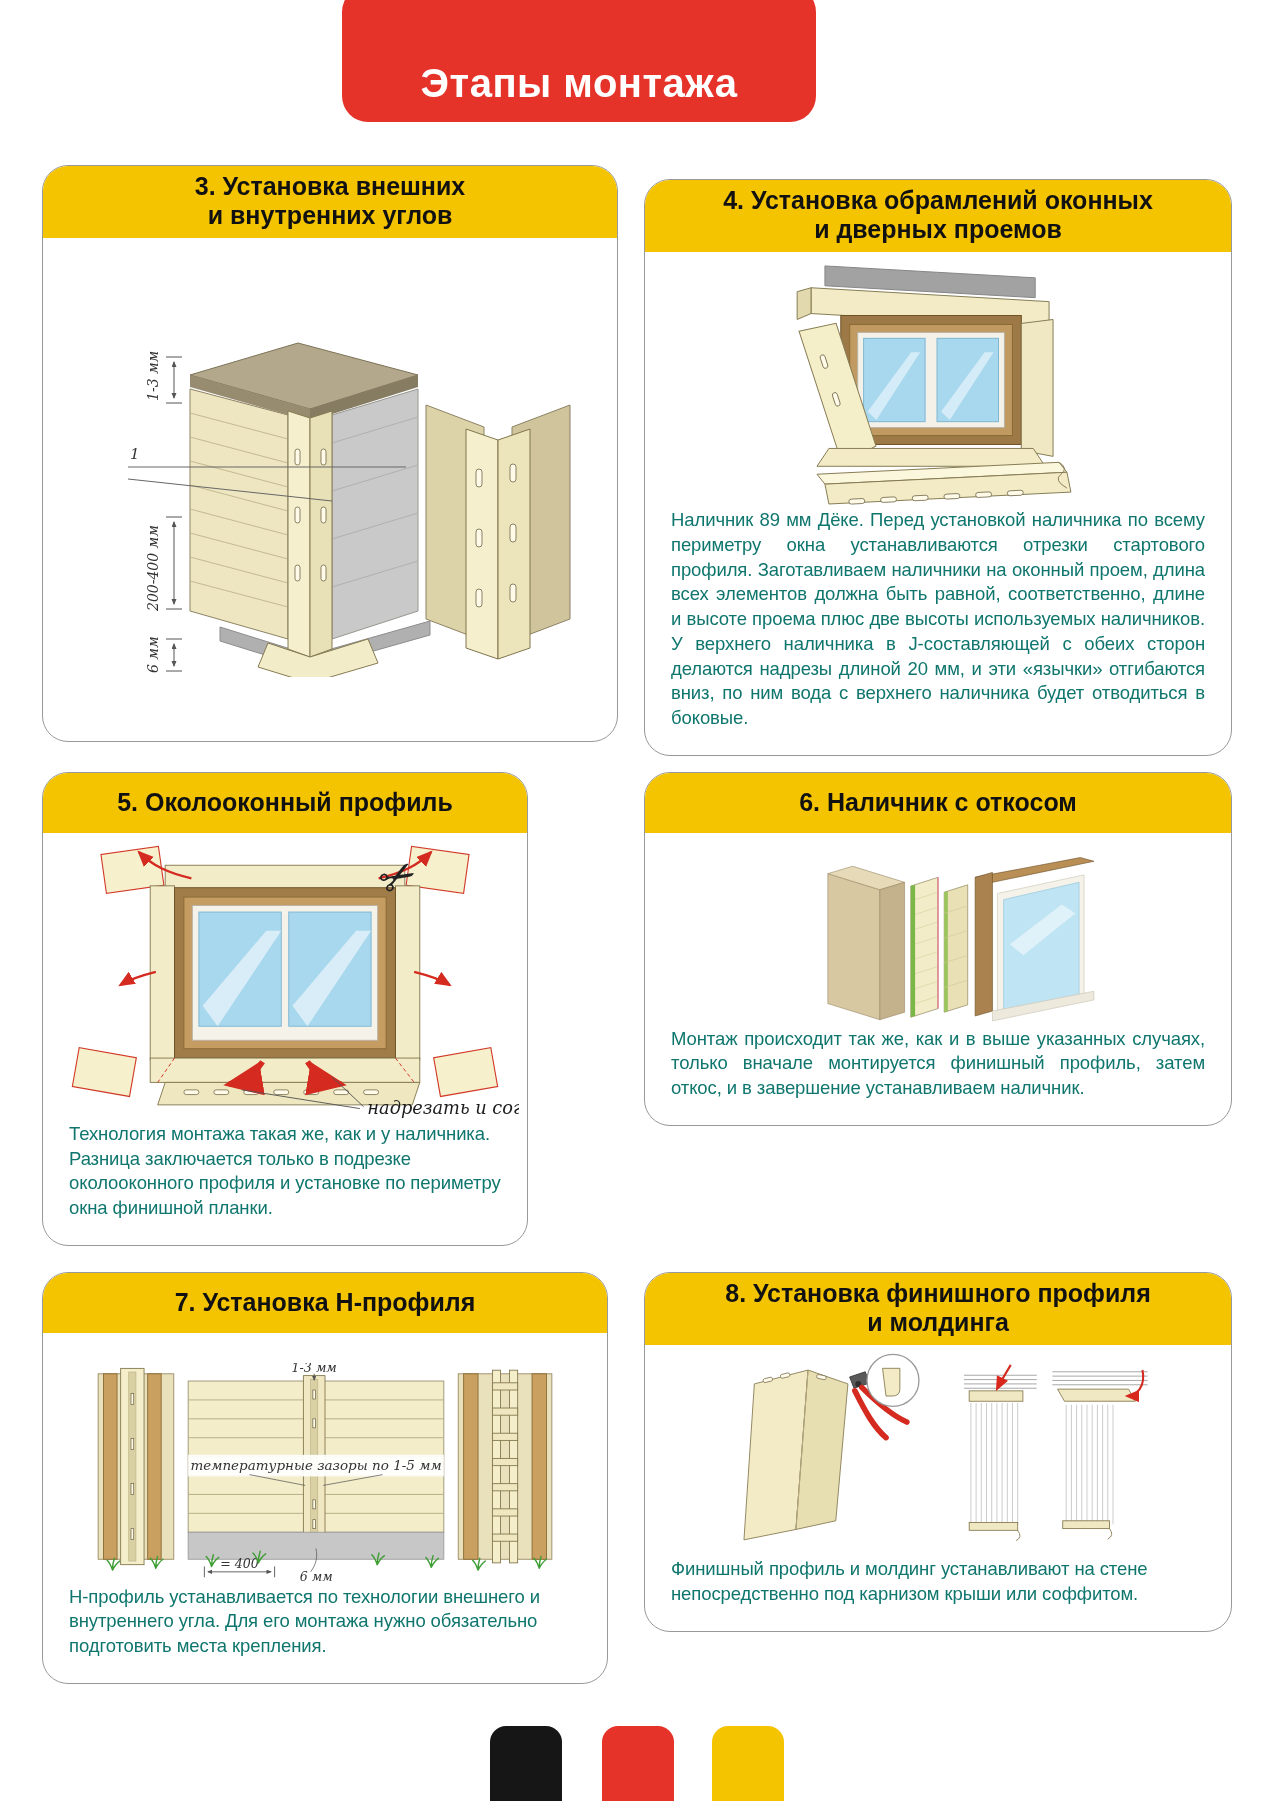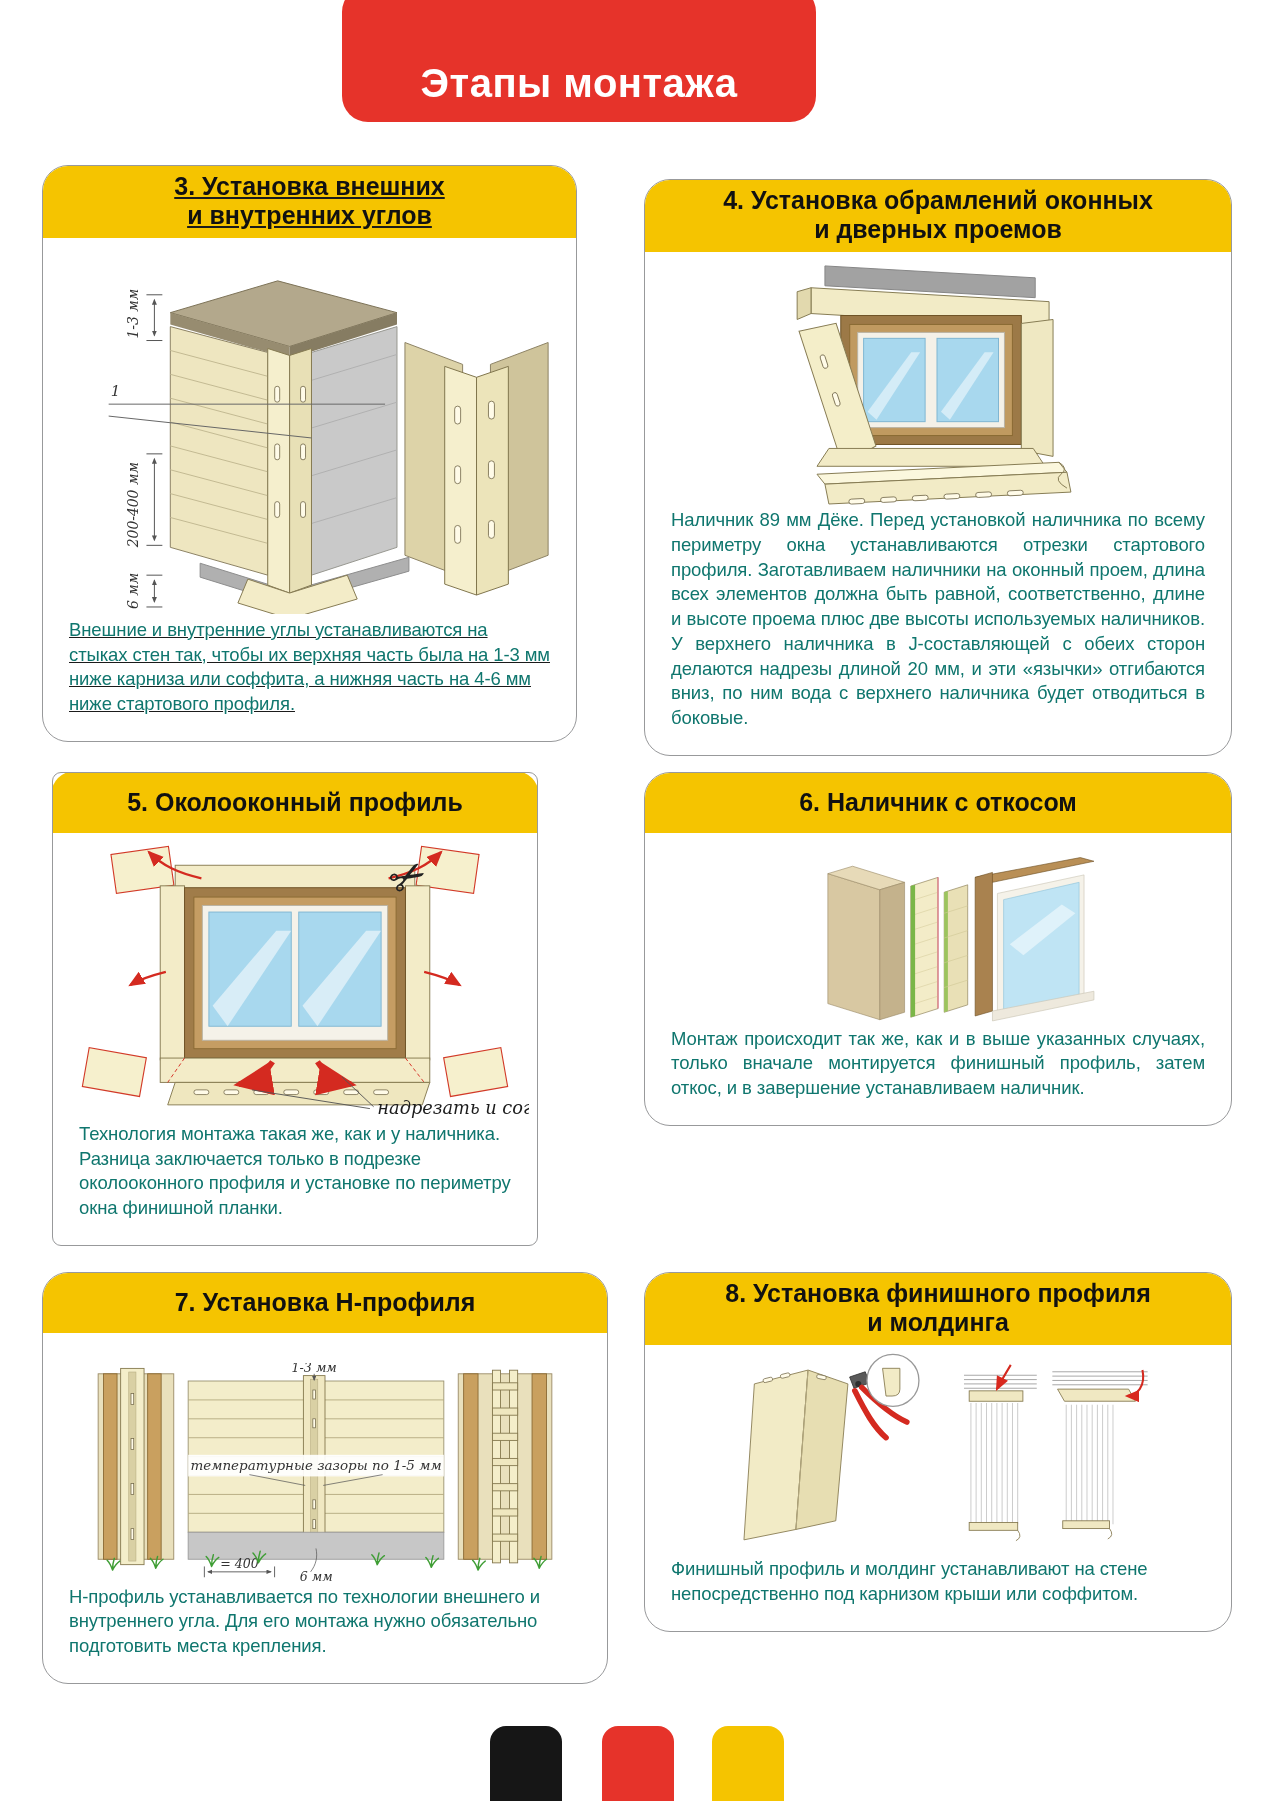--- a/index.html
+++ b/index.html
@@ -33,23 +33,23 @@
   }
   .panel-body { flex:1; display:flex; flex-direction:column; min-height:0; }
   .diagram { flex:1; min-height:0; display:flex; align-items:center; justify-content:center; padding:6px 8px 0 8px; }
   .diagram svg { max-width:100%; max-height:100%; }
   .panel-text {
     padding:2px 26px 24px 26px; font-size:18.5px; line-height:1.34;
     color:#0f766e; letter-spacing:-0.1px;
   }
   .justify { text-align:justify; }
 
-  #panel-3 { left:42px;  top:165px;  width:535px; height:577px;text-decoration:underline; }
+  #panel-3 { left:42px;  top:165px;  width:576px; height:577px; }
   #panel-4 { left:644px; top:179px;  width:588px; height:577px; }
-  #panel-5 { left:52px;  top:772px;  width:486px; height:474px;border-radius:9px; }
+  #panel-5 { left:42px;  top:772px;  width:486px; height:474px; }
   #panel-6 { left:644px; top:772px;  width:588px; height:354px; }
   #panel-7 { left:42px;  top:1272px; width:566px; height:412px;gap:24px; }
   #panel-8 { left:644px; top:1272px; width:588px; height:360px; }
 
   
   svg .dlab  { font-family:"DejaVu Serif", serif; font-style:italic; font-size:14px; fill:#333333; }
   svg .dlab-mid { font-family:"DejaVu Serif", serif; font-style:italic; font-size:15px; fill:#333333; }
   svg .dlab-big { font-family:"DejaVu Serif", serif; font-style:italic; font-size:19px; fill:#1c1c1c; }
   svg .slot { fill:#fffbe8; stroke:#6f6547; stroke-width:0.8; }
   svg .patch { fill:#f6f0cd; stroke:#d23a28; stroke-width:1.2; }
@@ -139,21 +139,20 @@
             <polygon points="428,131 460,120 460,339 428,350" fill="#ece4ba" stroke="#80754d"></polygon>
             <rect class="slot" x="406" y="160" width="6" height="18" rx="3"></rect>
               <rect class="slot" x="406" y="220" width="6" height="18" rx="3"></rect>
               <rect class="slot" x="406" y="280" width="6" height="18" rx="3"></rect>
             <rect class="slot" x="440" y="155" width="6" height="18" rx="3"></rect>
               <rect class="slot" x="440" y="215" width="6" height="18" rx="3"></rect>
               <rect class="slot" x="440" y="275" width="6" height="18" rx="3"></rect>
           </g>
         </svg>
       </div>
-      <div class="panel-text">Внешние и внутренние углы устанавливаются на стыках стен так, чтобы их верхняя часть была на 1-3 мм ниже карниза или соффита, а нижняя часть на 4-6 мм ниже стартового профиля.</div>
     </div>
   </div>
 
   <div class="panel" id="panel-4">
     <div class="panel-head">
       <span>4. Установка обрамлений оконных
 и дверных проемов</span>
     </div>
     <div class="panel-body">
       <div class="diagram">

